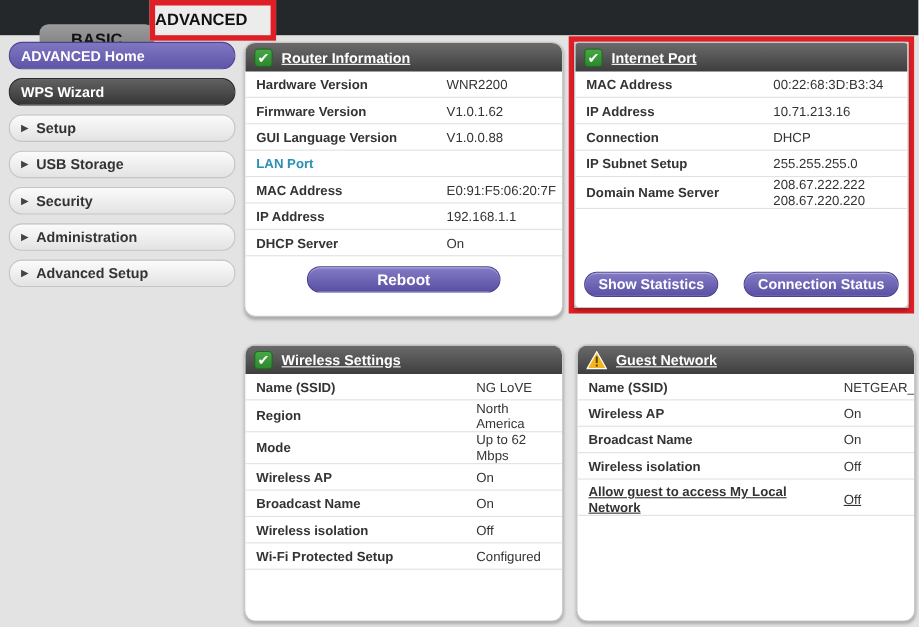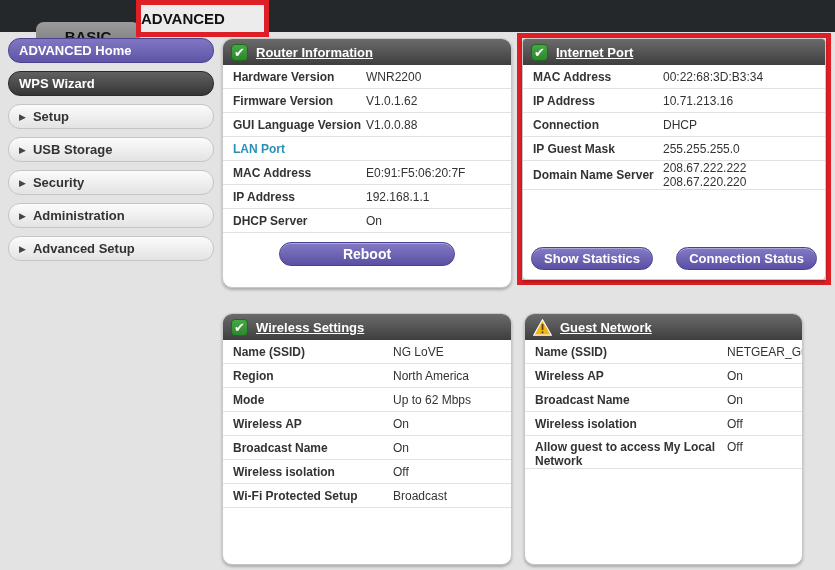--- a/index.html
+++ b/index.html
@@ -14,21 +14,21 @@
   
   .topbar { position:absolute; left:0; top:0; width:835px; height:32px; background:#25282a; }
   .tab-basic {
     position:absolute; left:36px; top:4px; width:104px; height:28px;
     background:linear-gradient(#9c9c9c,#787878);
     border-radius:8px 8px 0 0;
     color:#111; font-weight:bold; font-size:15px;
     display:flex; align-items:center; justify-content:center;margin-top:18px;
   }
   .adv-wrap {
-    position:absolute; left:136px; top:0; width:133px; height:37px;
+    position:absolute; left:136px; top:0; width:115px; height:37px;
     border:5px solid #de1f26; background:#ececec; z-index:5;
     display:flex; align-items:center; justify-content:center;
   }
   .tab-advanced {
     color:#111; font-weight:bold; font-size:15px;
     width:100%; height:100%；
     display:flex; align-items:center; justify-content:center;
   }
   
   .sidebar { position:absolute; left:8px; top:38px; width:206px; }
@@ -67,30 +67,30 @@
     background:linear-gradient(#45a945,#2c882c); border:1px solid #1e6b1e;
     color:#fff; font-weight:bold; font-size:13px; line-height:15px; text-align:center;
   }
   .warn-icon { width:19px; height:17px; flex:0 0 19px; }
   .row {
     display:flex; align-items:center; min-height:24px;
     padding:0 10px; border-bottom:1px solid #e2e2e2;
     font-size:12px;
   }
   .row .lbl { font-weight:bold; color:#333; flex:0 0 auto; }
-  .row .val { color:#333; white-space:pre-line; flex:1; }
+  .row .val { color:#333; white-space:pre-line; flex:1;margin-left:40px; }
   .row.section { color:#2a91b5; font-weight:bold; font-size:12px; }
   #panel-router   { left:222px; top:38px;  width:290px; height:250px; }
   #panel-wireless { left:222px; top:313px; width:290px; height:252px; }
-  #panel-guest    { left:524px; top:313px; width:279px; height:252px; }
+  #panel-guest    { left:524px; top:313px; width:308px; height:252px; }
   #panel-router   .row .lbl { width:133px; }
   #panel-internet .row .lbl { width:130px; }
   #panel-wireless .row .lbl { width:160px; }
   #panel-guest    .row .lbl { width:192px; }
-  #panel-guest .row:last-child { align-items:flex-start; padding-top:4px; }
+  #panel-guest .row:last-child { align-items:center; padding-top:4px;text-decoration:underline; }
   
   .red-wrap {
     position:absolute; left:517px; top:33px; width:314px; height:252px;
     border:5px solid #de1f26; z-index:4;
   }
   #panel-internet {
     position:absolute; left:0; top:0; width:304px; height:242px;
     background:#fff; border-radius:4px; overflow:hidden;
   }
   
@@ -197,21 +197,21 @@
         </div>
         <div class="row">
           <div class="lbl">IP Address</div>
           <div class="val">10.71.213.16</div>
         </div>
         <div class="row">
           <div class="lbl">Connection</div>
           <div class="val">DHCP</div>
         </div>
         <div class="row">
-          <div class="lbl">IP Guest Mask</div>
+          <div class="lbl">IP Subnet Setup</div>
           <div class="val">255.255.255.0</div>
         </div>
         <div class="row">
           <div class="lbl">Domain Name Server</div>
           <div class="val">208.67.222.222
 208.67.220.220</div>
         </div>
       </div>
     <div class="ip-buttons">
       <div class="purple-btn">Show Statistics</div>
@@ -245,21 +245,21 @@
       <div class="row">
         <div class="lbl">Broadcast Name</div>
         <div class="val">On</div>
       </div>
       <div class="row">
         <div class="lbl">Wireless isolation</div>
         <div class="val">Off</div>
       </div>
       <div class="row">
         <div class="lbl">Wi-Fi Protected Setup</div>
-        <div class="val">Broadcast</div>
+        <div class="val">Configured</div>
       </div>
     </div>
 </div>
 
 <div class="panel" id="panel-guest">
   <div class="panel-header">
     <svg class="warn-icon" viewBox="0 0 19 17" width="19" height="17">
       <path d="M9.5 0.8 L18.3 16.2 H0.7 Z" fill="#f3b51a" stroke="#ffffff" stroke-width="1.2"></path>
       <rect x="8.6" y="5" width="1.8" height="6" fill="#5a4500"></rect>
       <rect x="8.6" y="12.4" width="1.8" height="1.9" fill="#5a4500"></rect>

